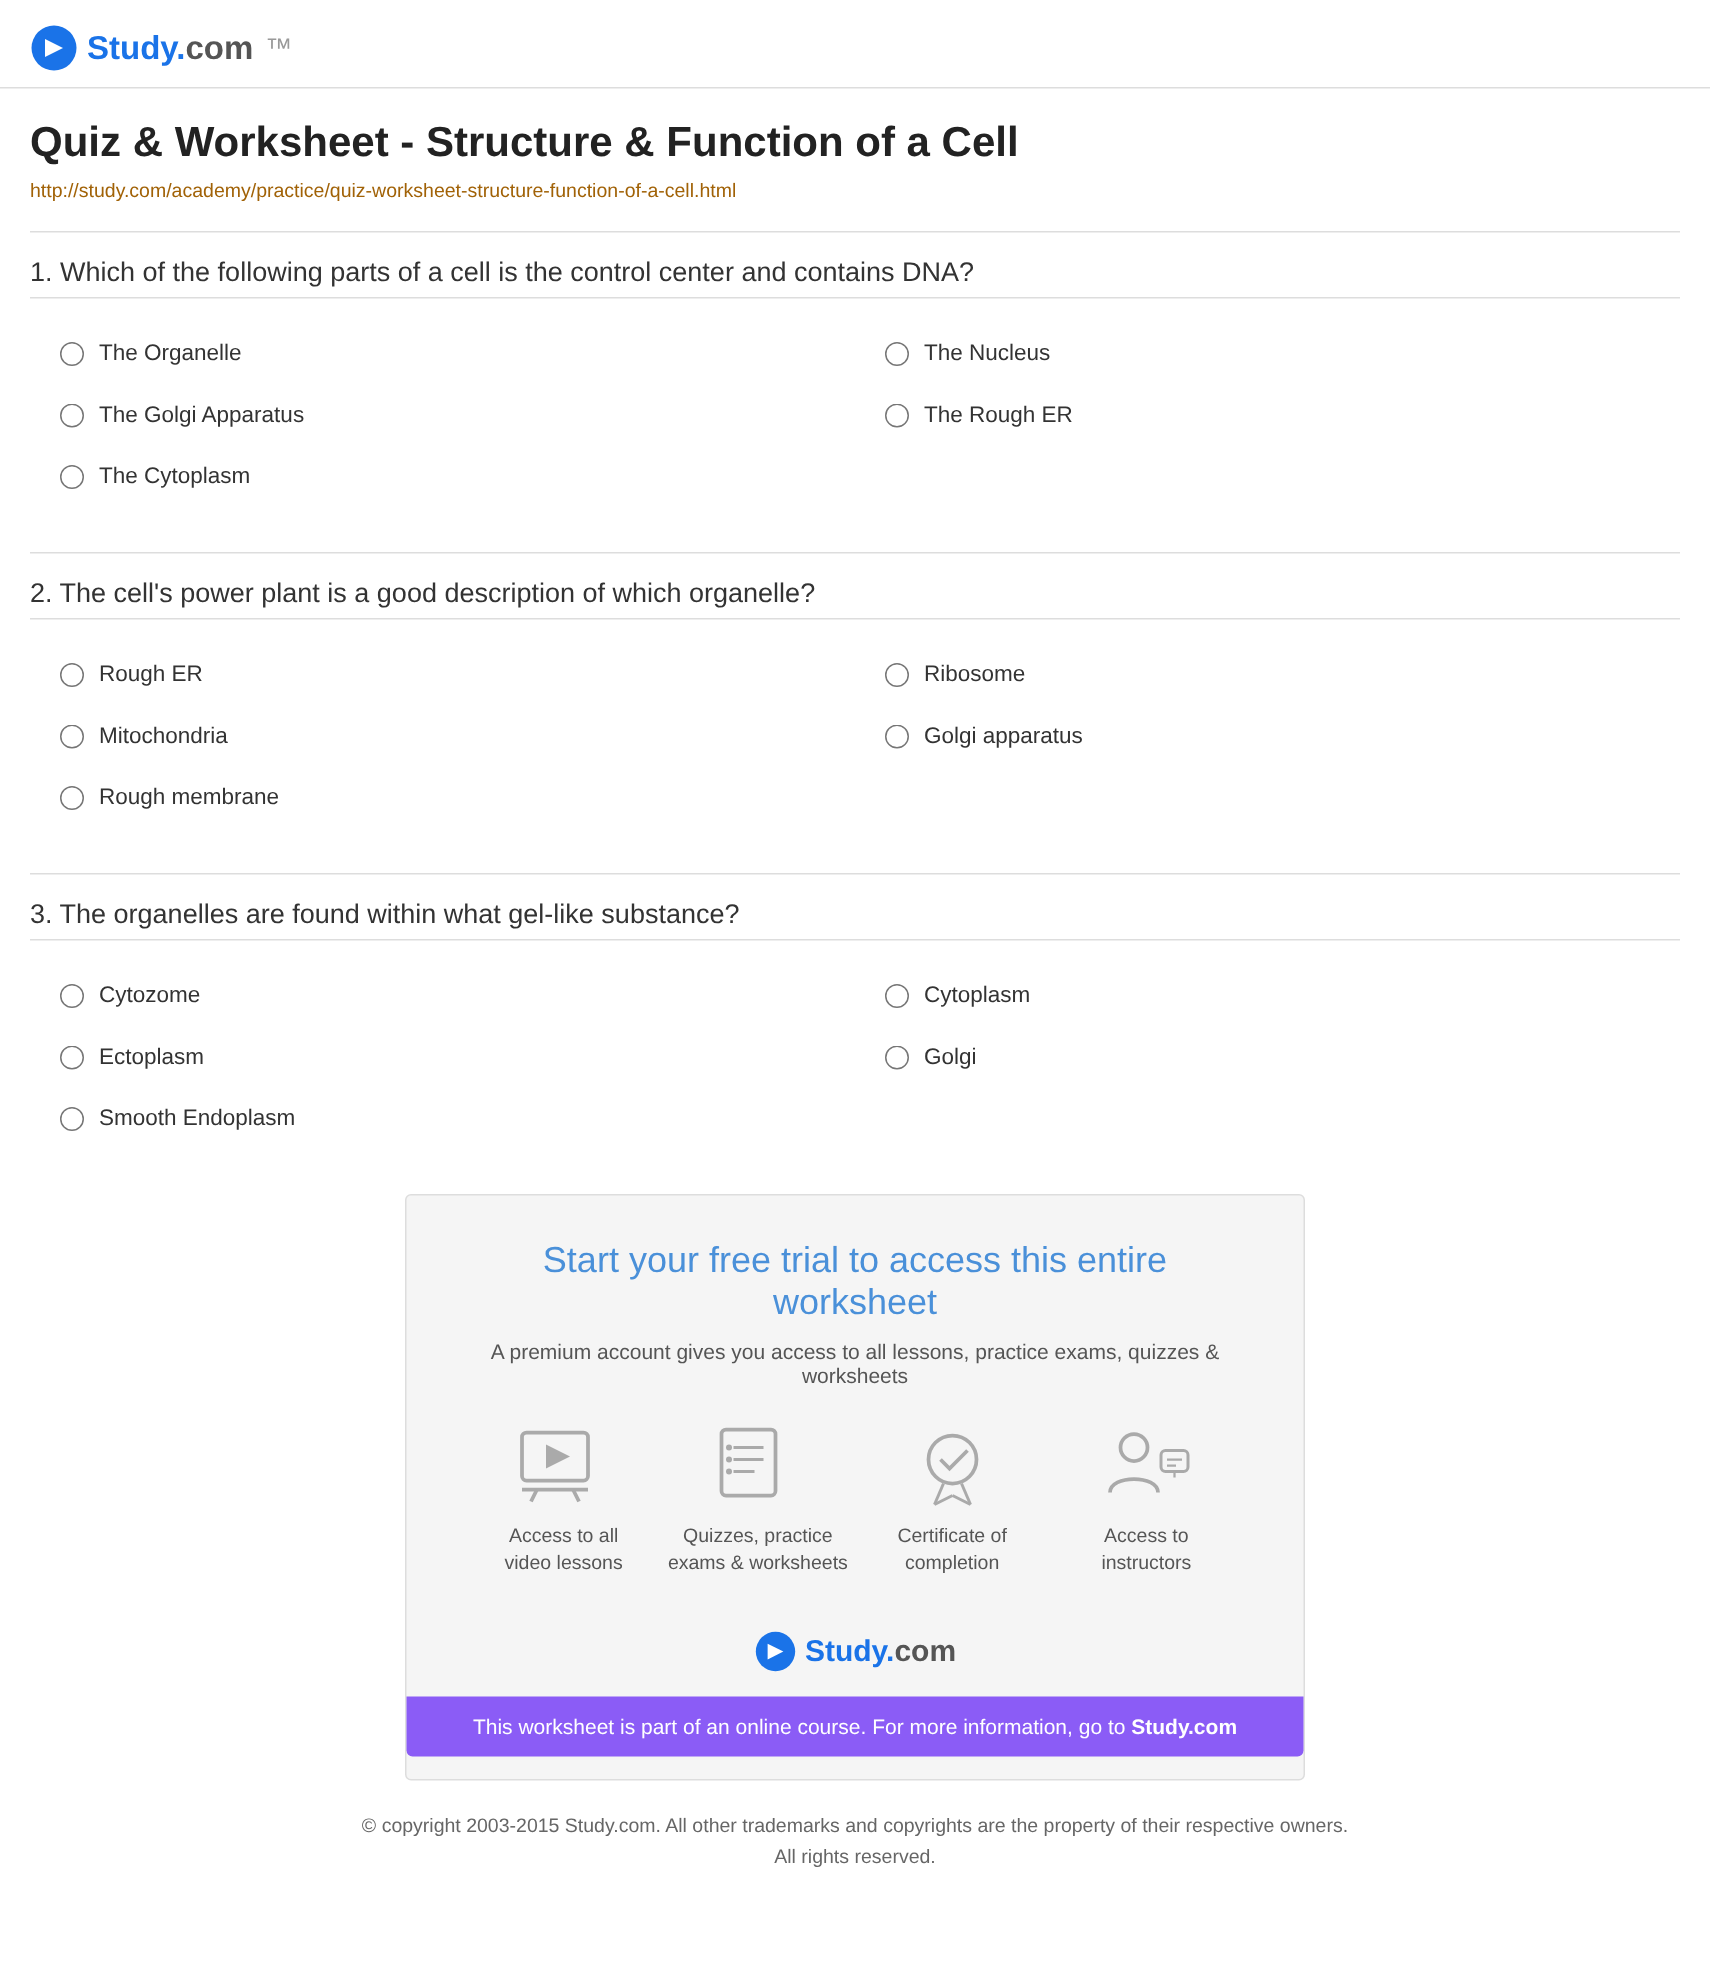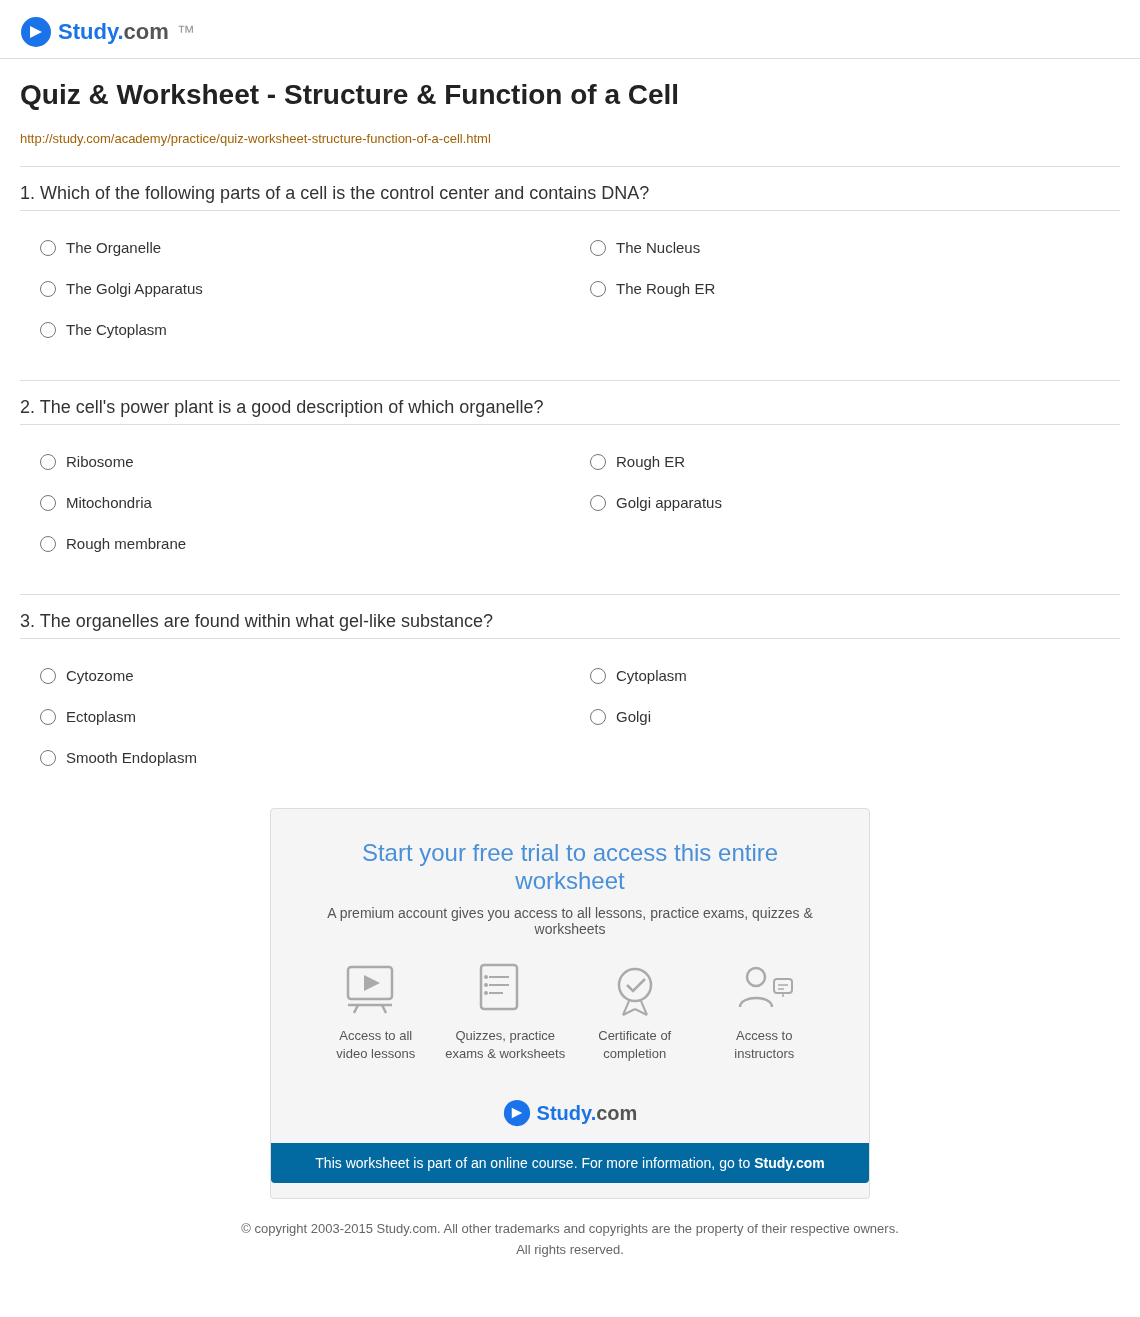--- a/index.html
+++ b/index.html
@@ -23,21 +23,21 @@
       width: 32px;
       height: 32px;
     }
     .main-content {
       padding: 20px 20px 10px 20px;
     }
     .page-title {
       font-size: 28px;
       font-weight: bold;
       color: #222;
-      margin-bottom: 20px;
+      margin-bottom: 8px;
     }
     .page-url {
       font-size: 13px;
       color: #a16207;
       margin-bottom: 20px;
     }
     hr.divider {
       border: none;
       border-top: 1px solid #ddd;
       margin: 10px 0 16px 0;
@@ -121,21 +121,21 @@
       line-height: 1.4;
     }
     .promo-logo {
       display: flex;
       align-items: center;
       justify-content: center;
       gap: 6px;
       padding: 16px 0;
     }
     .promo-footer {
-      background: #0369a1;
+      background: #8b5cf6;
       margin: 0 -40px;
       padding: 12px 20px;
       border-radius: 0 0 4px 4px;
       font-size: 14px;
       color: #fff;
     }
     .promo-footer-link {
       font-weight: bold;
       color: #fff;
     }
@@ -198,26 +198,26 @@
   </div>
 
   <hr class="divider">
 
   <div class="question-block">
     <div class="question-text">
       <span>2</span>. <span>The cell's power plant is a good description of which organelle?</span>
     </div>
     <div class="options-grid">
       <div class="option">
+        <input type="radio" name="q2" id="q2a" style="">
+        <label for="q2a">Rough ER</label>
+      </div>
+      <div class="option">
         <input type="radio" name="q2" id="q2b" style="">
         <label for="q2b">Ribosome</label>
-      </div>
-      <div class="option">
-        <input type="radio" name="q2" id="q2a" style="">
-        <label for="q2a">Rough ER</label>
       </div>
       <div class="option">
         <input type="radio" name="q2" id="q2c" style="">
         <label for="q2c">Mitochondria</label>
       </div>
       <div class="option">
         <input type="radio" name="q2" id="q2d" style="">
         <label for="q2d">Golgi apparatus</label>
       </div>
       <div class="option option-full">

